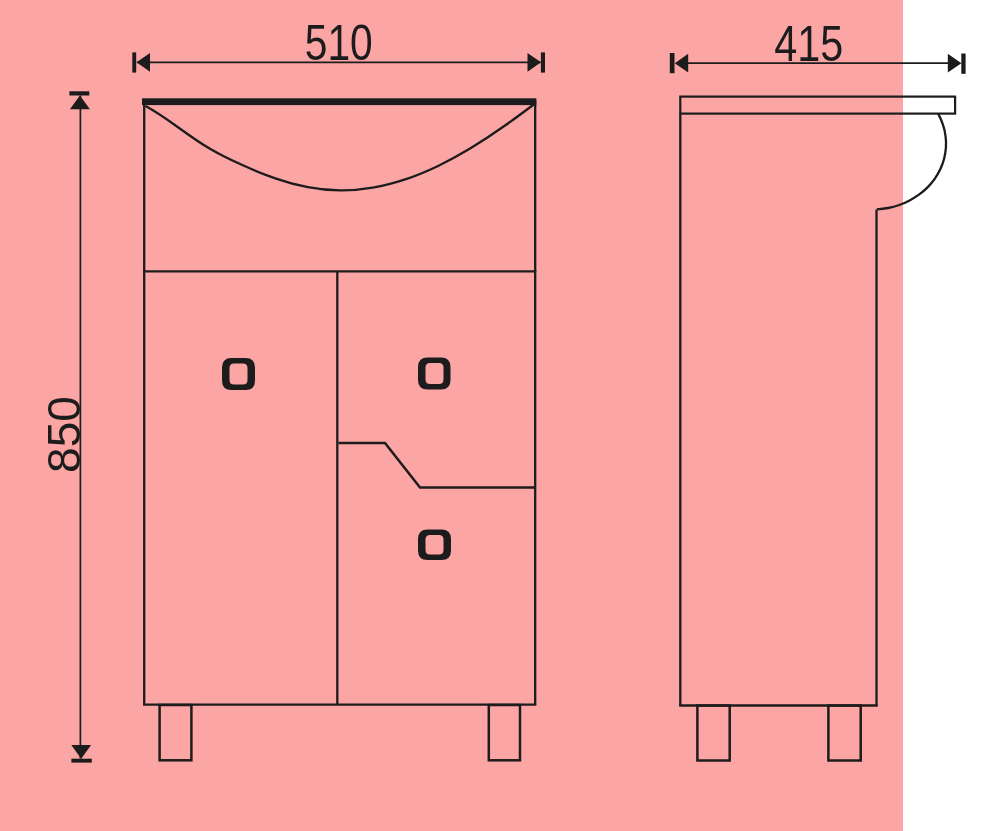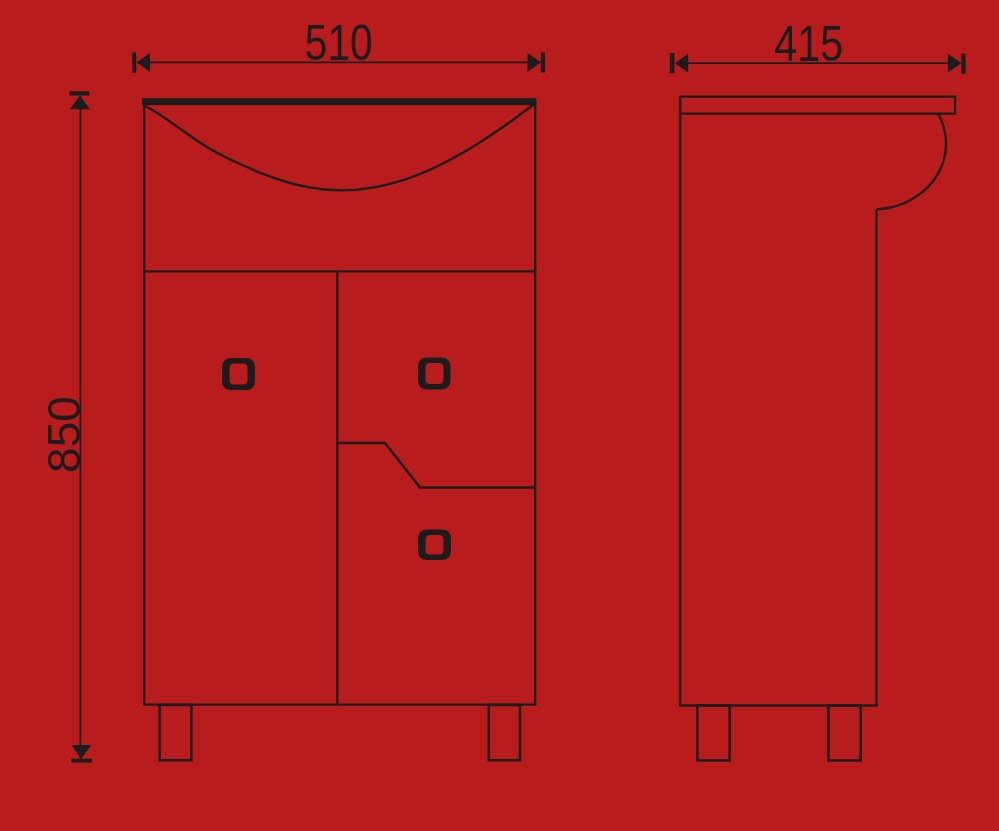--- a/index.html
+++ b/index.html
@@ -1,16 +1,16 @@
 <!DOCTYPE html>
 <html><head>
 <meta charset="utf-8">
 <style>
   html,body{margin:0;padding:0;background:#ffffff;}
-  .wrap{width:999px;height:831px;position:relative;background:#b91c1c;}
+  .wrap{width:903px;height:831px;position:relative;background:#fca5a5;}
   text{font-family:"Liberation Sans",sans-serif;fill:#1c1c1c;}
 </style>
 </head>
 <body>
 <div class="wrap">
 <svg width="999" height="831" viewBox="0 0 999 831">
   <g fill="none" stroke="#1c1c1c" stroke-width="2.3">
 
     <g stroke="none">
       <text x="338.8" y="60.4" font-size="50" text-anchor="middle" textLength="68" lengthAdjust="spacingAndGlyphs">510</text>

